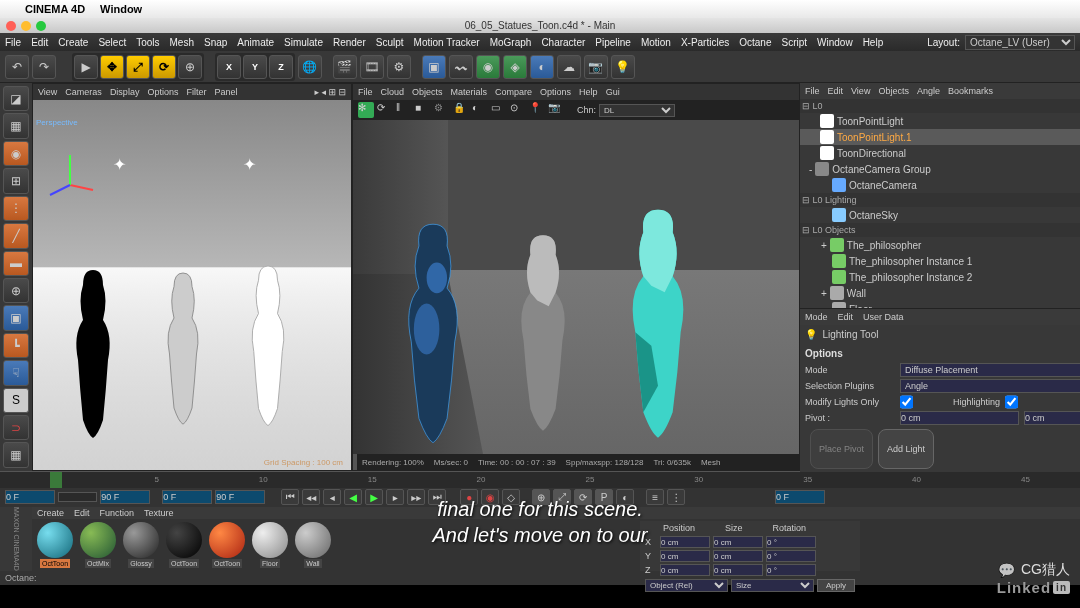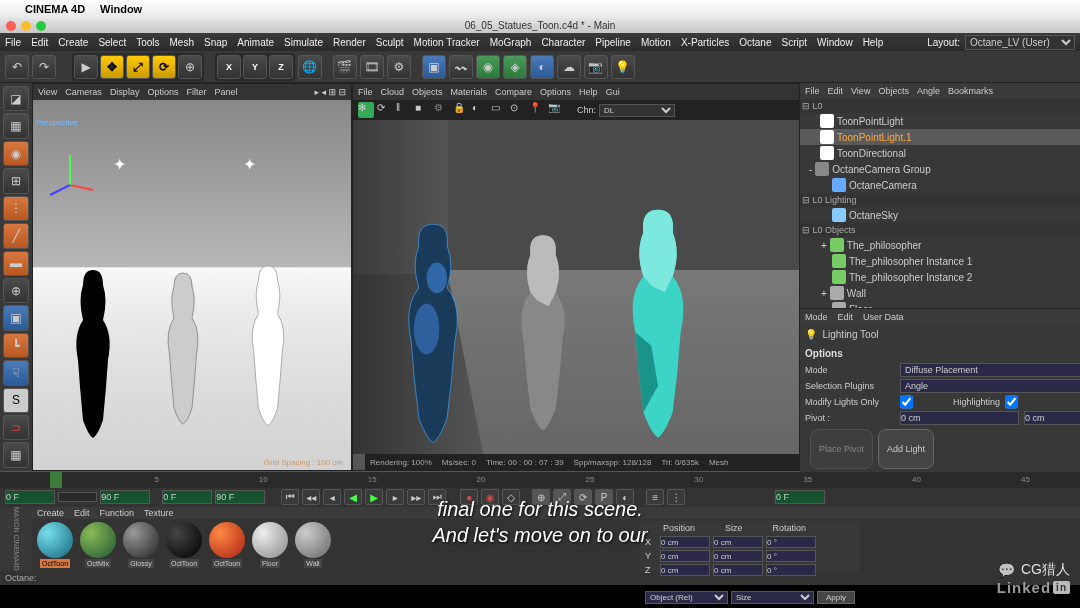--- a/index.html
+++ b/index.html
@@ -33,21 +33,21 @@
 .vp1 .floor { position: absolute; bottom: 0; left: -30px; right: -30px; height: 55%; background: linear-gradient(#f8f8f8,#ccc); transform: perspective(300px) rotateX(50deg); transform-origin: top; border-top: 1px solid #ddd; }
 .statue { position: absolute; width: 70px; height: 180px; bottom: 35px; }
 .statue svg { width: 100%; height: 100%; }
 .vp2 .vp-canvas { background: #555; }
 .vp2 .vp-toolbar { height: 20px; background: #222; display: flex; align-items: center; gap: 3px; padding: 0 5px; }
 .vp2 .vp-toolbar .mini { width: 16px; height: 16px; border-radius: 2px; }
 .vp2 .scene { position: absolute; top: 20px; left: 0; right: 0; bottom: 16px; background: linear-gradient(180deg,#4a4a4a 0%,#4a4a4a 45%,#787878 45%,#666 100%); }
 .vp2 .wall-left { position: absolute; left: 0; top: 0; width: 95px; height: 46%; background: linear-gradient(90deg,#3a3a3a,#555); }
 .vp2 .floor-left { position: absolute; left: 0; bottom: 0; width: 130px; height: 54%; background: linear-gradient(90deg,#333,#555); clip-path: polygon(0 0, 73% 0, 100% 100%, 0 100%); }
 .vp2 .status-text { position: absolute; top: 22px; left: 5px; font-size: 8px; color: #d88; }
-.vp2 .status-bar { position: absolute; bottom: 0; left: 12px; right: 0; height: 16px; background: #222; font-size: 8px; color: #aaa; display: flex; align-items: center; padding: 0 5px; gap: 10px; }
+.vp2 .status-bar { position: absolute; bottom: 0; left: 4px; right: 0; height: 16px; background: #222; font-size: 8px; color: #aaa; display: flex; align-items: center; padding: 0 5px; gap: 10px; }
 .right-panels { width: 280px; display: flex; }
 .obj-panel { flex: 1; background: #383838; display: flex; flex-direction: column; }
 .obj-menu { height: 16px; background: #3a3a3a; display: flex; align-items: center; gap: 8px; padding: 0 5px; font-size: 9px; }
 .obj-tree { flex: 1; overflow: auto; font-size: 10px; }
 .tree-row { height: 16px; display: flex; align-items: center; padding: 0 2px; gap: 3px; cursor: pointer; }
 .tree-row.sel { background: #5a5a5a; color: #fa4; }
 .tree-row .icon { width: 14px; height: 14px; background: #666; border-radius: 2px; }
 .tree-row .spacer { display: inline-block; }
 .tree-group-row { height: 14px; display: flex; align-items: center; gap: 3px; padding: 0 2px; background: #333; font-size: 9px; color: #aaa; }
 .attr-panel { background: #383838; border-top: 1px solid #222; }
@@ -57,38 +57,38 @@
 .attr-section h4 { font-size: 10px; font-weight: bold; margin: 3px 0; color: #ddd; }
 .attr-row { display: flex; align-items: center; gap: 5px; height: 16px; font-size: 9px; }
 .attr-row .lbl { width: 90px; color: #ccc; }
 .attr-row select, .attr-row input { background: #2a2a48; color: #ccc; border: 1px solid #555; font-size: 9px; flex: 1; height: 14px; }
 .attr-btns { display: flex; gap: 5px; padding: 3px 5px; }
 .attr-btns button { background: #444; color: #ccc; border: 1px solid #666; font-size: 9px; padding: 14px 8px; border-radius: 8px; cursor: pointer; }
 .timeline { height: 36px; background: #333; display: flex; flex-direction: column; border-top: 1px solid #555; }
 .tl-ruler { height: 16px; background: #2a2a2a; display: flex; align-items: center; padding: 0 50px; font-size: 8px; color: #888; justify-content: space-between; position: relative; }
 .tl-marker { position: absolute; left: 50px; top: 0; width: 12px; height: 16px; background: #3a7a3a; }
 .tl-controls { height: 20px; display: flex; align-items: center; padding: 0 5px; gap: 3px; }
-.tl-controls input { width: 50px; background: #14532d; color: #ccc; border: 1px solid #555; font-size: 9px; height: 14px; }
+.tl-controls input { width: 50px; background: #0c4a6e; color: #ccc; border: 1px solid #555; font-size: 9px; height: 14px; }
 .tl-btn { width: 18px; height: 16px; background: #3a3a3a; border: 1px solid #555; border-radius: 2px; display: flex; align-items: center; justify-content: center; font-size: 10px; cursor: pointer; color: #ccc; }
 .tl-btn.rec { color: #d44; }
 .materials { height: 64px; background: #333; display: flex; position: relative; }
 .mat-left { width: 32px; background: #383838; display: flex; flex-direction: column; align-items: center; justify-content: center; font-size: 7px; color: #888; writing-mode: vertical-rl; }
 .mat-main { flex: 1; display: flex; flex-direction: column; }
 .mat-main .mat-menu { height: 14px; background: #3a3a3a; display: flex; align-items: center; gap: 10px; padding: 0 5px; font-size: 9px; }
 .mat-row { flex: 1; display: flex; gap: 3px; padding: 3px; align-items: flex-start; }
 .mat-ball { width: 40px; display: flex; flex-direction: column; align-items: center; cursor: pointer; }
 .mat-ball .ball { width: 36px; height: 36px; border-radius: 50%; background: radial-gradient(circle at 30% 30%, #888, #222); }
 .mat-ball .lbl { font-size: 7px; color: #ccc; background: #444; padding: 1px 2px; margin-top: 1px; white-space: nowrap; overflow: hidden; max-width: 40px; }
 .mat-ball.sel .lbl { background: #d87840; color: #000; }
 .coord-panel { position: absolute; right: 220px; top: 14px; bottom: 0; width: 220px; background: #383838; padding: 2px 5px; }
 .coord-panel .hdr { display: flex; gap: 30px; font-size: 9px; color: #ccc; margin-bottom: 2px; padding-left: 18px; }
 .coord-row { display: flex; gap: 3px; align-items: center; height: 14px; font-size: 9px; }
 .coord-row .ax { width: 12px; }
 .coord-row input { width: 50px; background: #2a2a48; color: #ccc; border: 1px solid #555; font-size: 8px; height: 12px; }
-.apply-row { display: flex; gap: 3px; margin-top: 14px; }
+.apply-row { display: flex; gap: 3px; margin-top: 2px; }
 .apply-row select { flex: 1; background: #2a2a48; color: #ccc; border: 1px solid #555; font-size: 8px; }
 .apply-row button { background: #444; color: #ccc; border: 1px solid #666; font-size: 8px; padding: 1px 8px; cursor: pointer; }
 .status-line { height: 14px; background: #333; display: flex; align-items: center; padding: 0 5px; font-size: 9px; color: #aaa; }
 .subtitle { position: absolute; bottom: 60px; left: 50%; transform: translateX(-50%); color: #fff; font-size: 20px; font-family: Georgia, serif; text-align: center; text-shadow: 1px 1px 3px #000; font-style: italic; line-height: 1.3; pointer-events: none; }
 .watermark { position: absolute; bottom: 12px; right: 10px; display: flex; flex-direction: column; align-items: flex-end; pointer-events: none; }
 .watermark .wm1 { color: #ddd; font-size: 14px; display: flex; align-items: center; gap: 5px; }
 .watermark .wm2 { color: #999; font-size: 15px; font-weight: bold; letter-spacing: 1px; display: flex; align-items: center; gap: 2px; }
 .in-badge { background: #bbb; color: #333; font-size: 10px; padding: 1px 3px; border-radius: 2px; font-weight: bold; }
 .axis-gizmo { position: absolute; left: 12px; top: 50px; width: 50px; height: 50px; }
 .persp-label { position: absolute; left: 3px; top: 18px; font-size: 8px; color: #7bf; }

